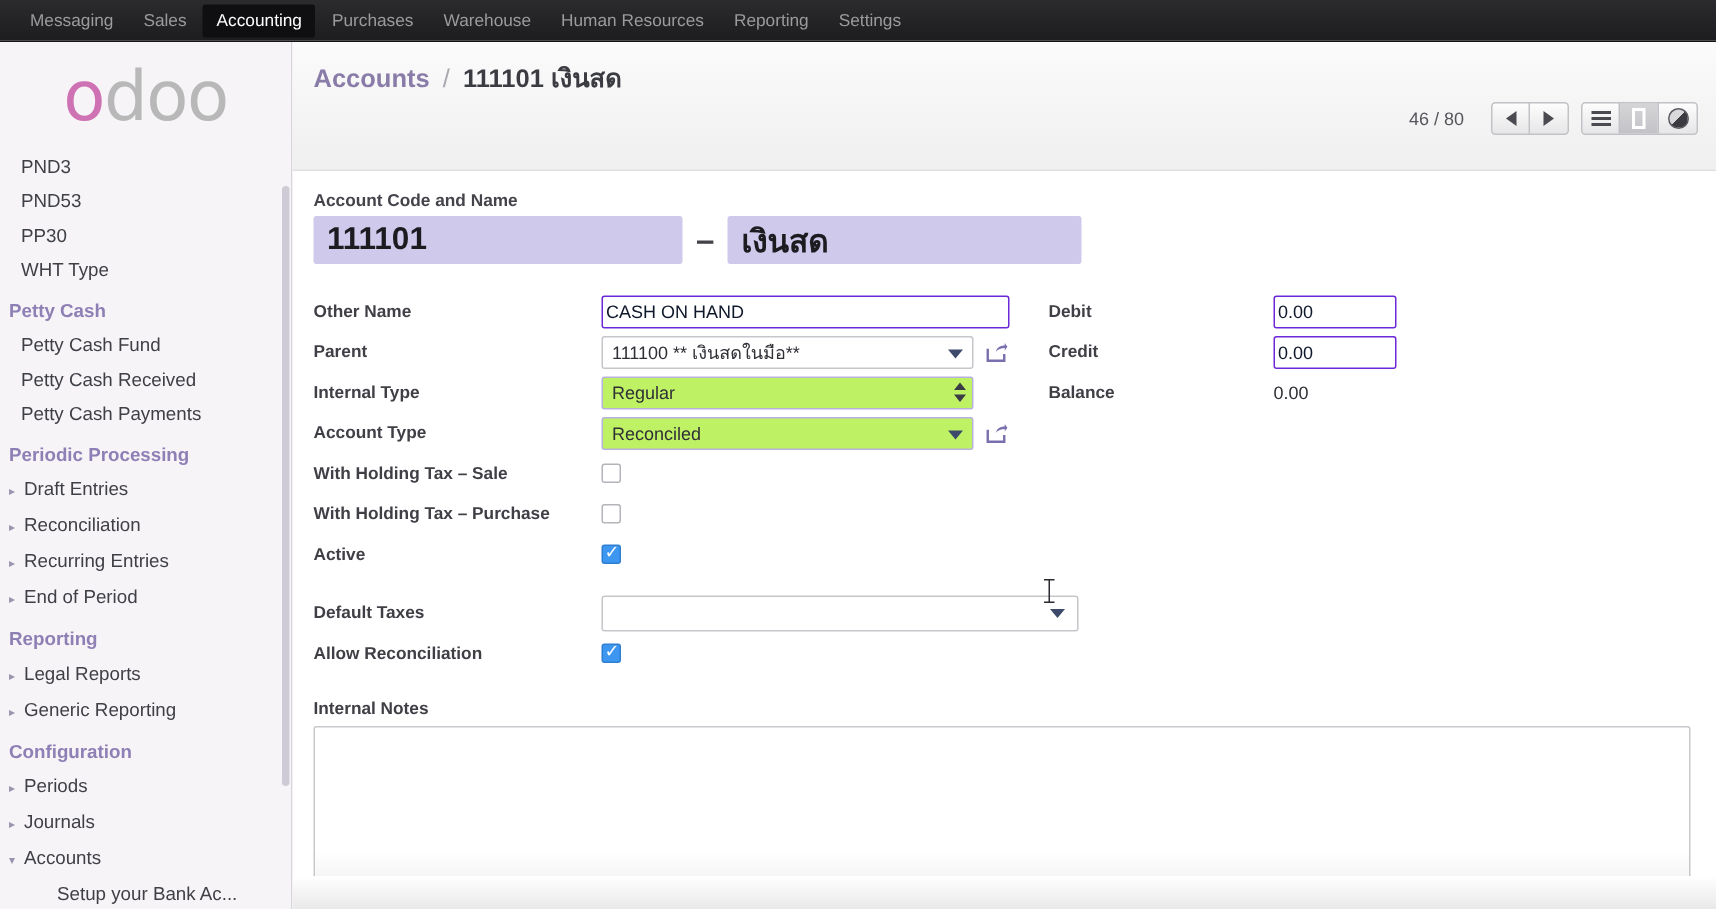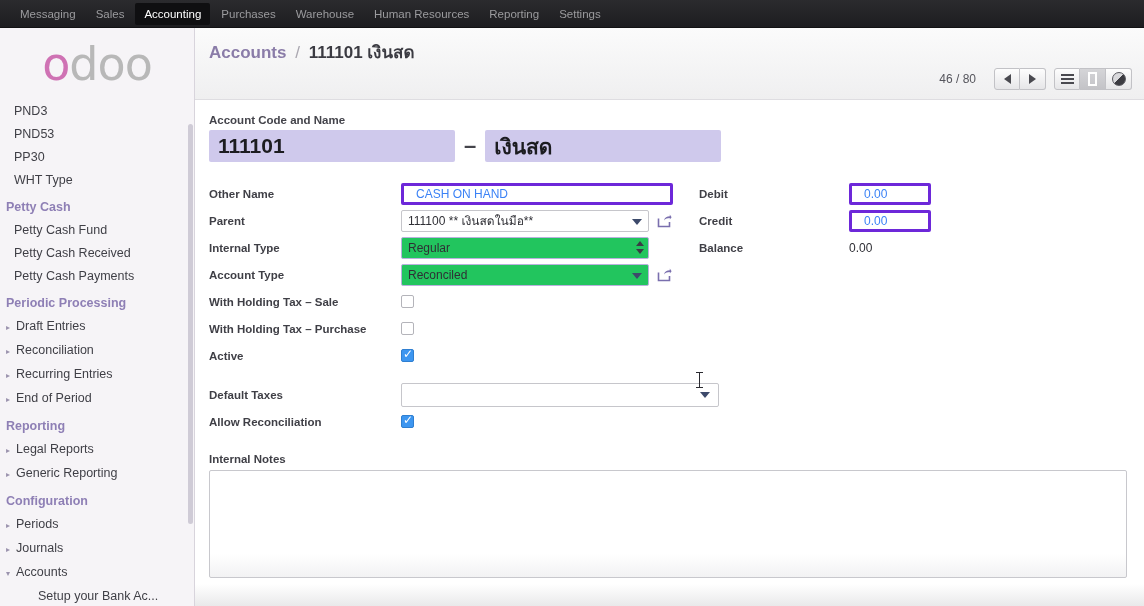--- a/index.html
+++ b/index.html
@@ -92,21 +92,21 @@
   }
 
   
   #main {
     position: absolute; top: 28px; left: 195px;
     width: 949px; height: 578px;
     background: #ffffff;
     overflow: hidden;
   }
   #header-band {
-    height: 72px; padding: 10px 14px 0 14px;
+    height: 86px; padding: 10px 14px 0 14px;
     background: linear-gradient(to bottom, #fbfbfb 0%, #efeff0 100%);
     border-bottom: 1px solid #dedde1;
     position: relative;
   }
   #breadcrumb { font-size: 17px; font-weight: bold; }
   #breadcrumb .crumb-link { color: #8a7ca8; cursor: pointer; }
   #breadcrumb .sep { color: #aaa7b0; margin: 0 4px; font-weight: normal; }
   #breadcrumb .crumb-cur { color: #3b3b42; }
 
   #action-row { margin-top: 9px; display: flex; align-items: center; }
@@ -165,35 +165,35 @@
 
   .frow { display: flex; align-items: center; height: 27px; }
   .flabel {
     width: 192px; font-size: 11.5px; font-weight: bold; color: #3f3f46;
     padding-right: 8px;
   }
   .flabel.rt { width: 150px; }
   .fval { display: flex; align-items: center; }
 
   .txt-input {
-    height: 22px; border: 3px solid #6d28d9; border-radius: 2px;
-    background: #fff; font-size: 12px; color: #3b82f6;
-    padding: 0 12px; font-family: "Liberation Sans", sans-serif; outline: none;
+    height: 22px; border: 1px solid #6d28d9; border-radius: 2px;
+    background: #fff; font-size: 12px; color: #0f172a;
+    padding: 0 2px; font-family: "Liberation Sans", sans-serif; outline: none;
   }
   .w-wide { width: 272px; }
   .w-num { width: 82px; }
 
   .sel-wrap { position: relative; display: inline-block; }
   .sel-input {
     height: 22px; border: 1px solid #c6c6cb; border-radius: 2px;
     background: #fff; font-size: 12px; color: #2f2f35;
     padding: 0 22px 0 6px; width: 248px; outline: none;
     font-family: "Liberation Sans", sans-serif;
   }
-  .sel-input.lav { background: #22c55e; border-color: #b9b1dd; }
+  .sel-input.lav { background: #bef264; border-color: #b9b1dd; }
   .sel-caret {
     position: absolute; right: 7px; top: 9px;
     width: 0; height: 0;
     border-left: 5px solid transparent; border-right: 5px solid transparent;
     border-top: 6px solid #3d4a6b; cursor: pointer;
   }
   .spin {
     position: absolute; right: 4px; top: 3px; width: 11px; height: 16px;
     display: flex; flex-direction: column; align-items: center; justify-content: space-around;
     cursor: pointer;

